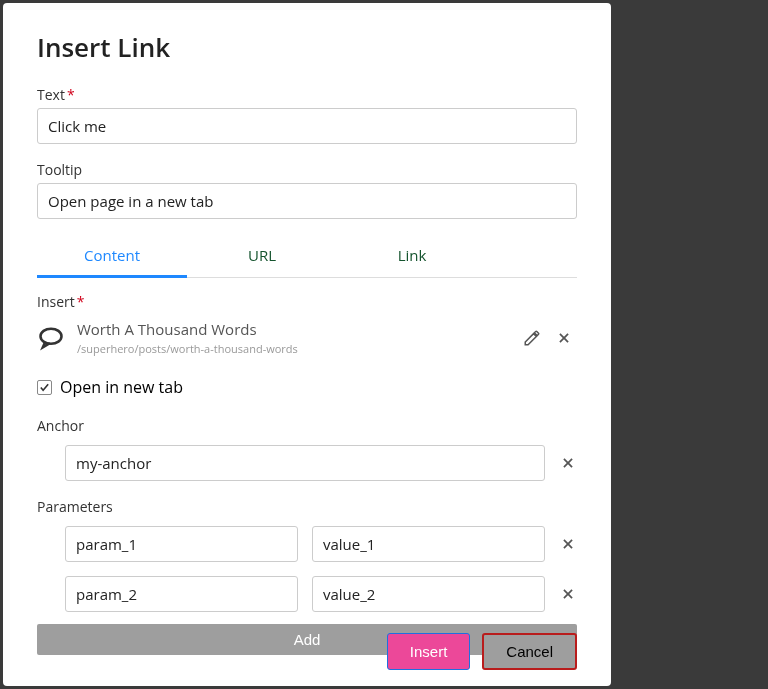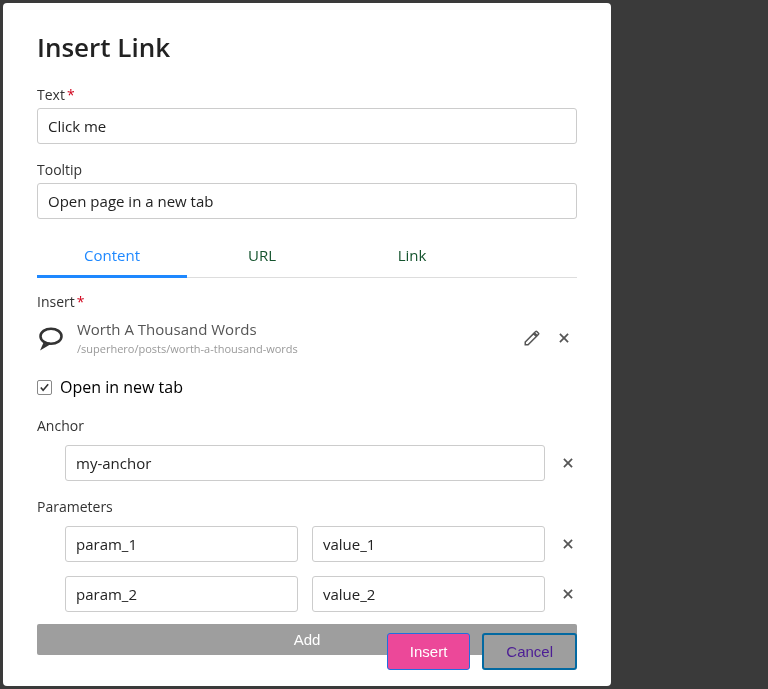--- a/index.html
+++ b/index.html
@@ -153,22 +153,22 @@
     cursor: pointer;
     border: 1px solid transparent;
   }
   .btn-primary {
     background: #ec4899;
     color: #fff;
     border-color: #1e70e0;
   }
   .btn-secondary {
     background: #9e9e9e;
-    color: #4c1d95;
-    border: 2px solid #0369a1;
+    color: #000000;
+    border: 2px solid #b91c1c;
   }
   .close-x svg { width: 14px; height: 14px; }
 </style>
 </head>
 <body>
 
 <div class="dialog">
 
   <h1 class="dialog-title">Insert Link</h1>
 

